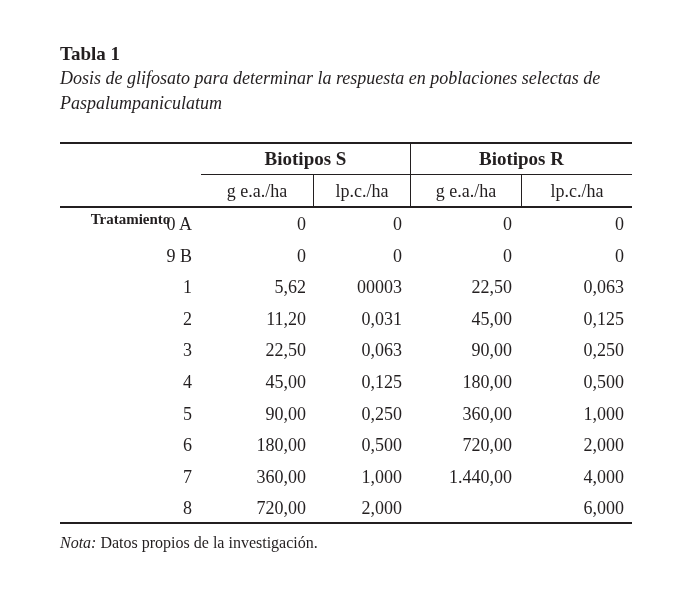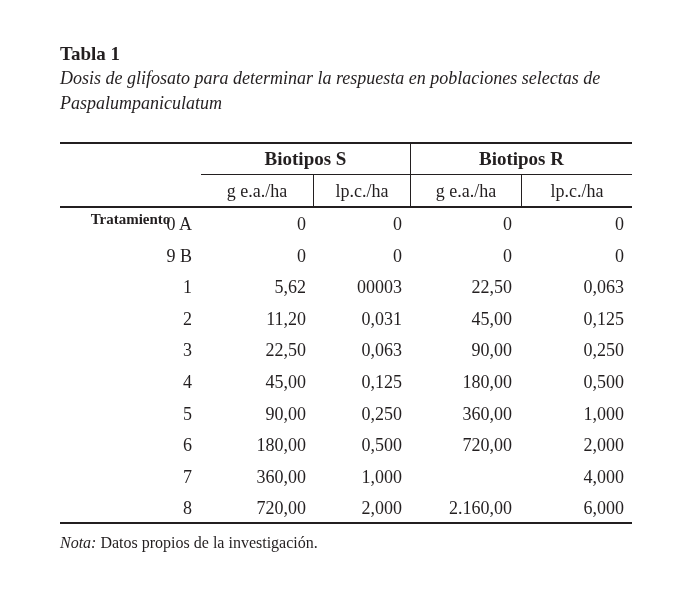--- a/index.html
+++ b/index.html
@@ -97,24 +97,24 @@
       <span class="cell" style="right: 440px;">6</span>
       <span class="cell" style="right: 326px;">180,00</span>
       <span class="cell" style="right: 230px;">0,500</span>
       <span class="cell" style="right: 120px;">720,00</span>
       <span class="cell" style="right: 8px;">2,000</span>
     </div>
     <div class="row" style="top: 461.8px;">
       <span class="cell" style="right: 440px;">7</span>
       <span class="cell" style="right: 326px;">360,00</span>
       <span class="cell" style="right: 230px;">1,000</span>
+      <span class="cell" style="right: 120px;">1.440,00</span>
       <span class="cell" style="right: 8px; text-align: center;">4,000</span>
     </div>
     <div class="row" style="top: 493.4px;">
       <span class="cell" style="right: 440px;">8</span>
       <span class="cell" style="right: 326px;">720,00</span>
       <span class="cell" style="right: 230px;">2,000</span>
-      <span class="cell" style="right: 120px;">2.160,00</span>
       <span class="cell" style="right: 8px;">6,000</span>
     </div>
   </div>
 
 <div class="note"><i>Nota:</i><span> Datos propios de la investigación.</span></div>
 
 </body></html>

